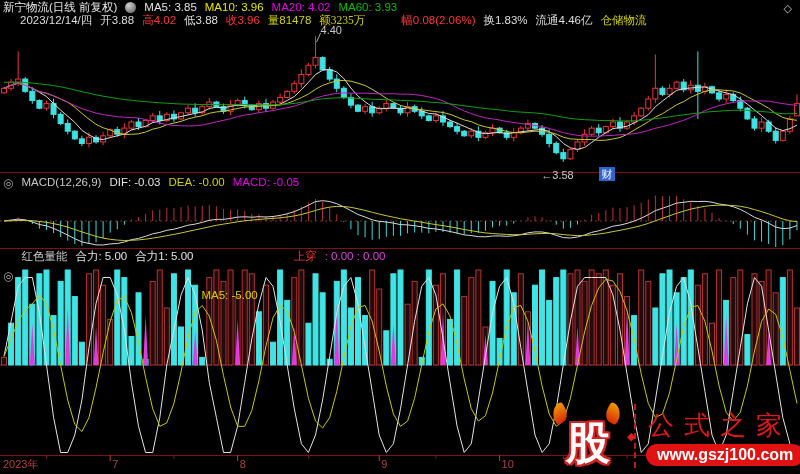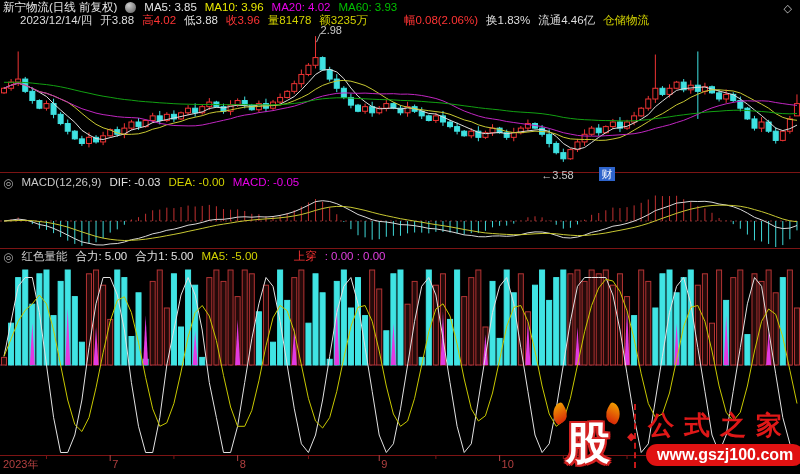--- a/index.html
+++ b/index.html
@@ -21,21 +21,21 @@
   .wm-logo{position:absolute;left:6px;top:8px;width:72px;height:62px;}
   .wm-stock{position:absolute;left:12px;top:6px;font-size:44px;font-weight:bold;color:#fff;
     text-shadow:2px 0 #d42222,-2px 0 #d42222,0 2px #d42222,0 -2px #d42222,
                 2px 2px #d42222,-2px -2px #d42222,2px -2px #d42222,-2px 2px #d42222;}
   .horn{position:absolute;width:15px;height:19px;background:linear-gradient(to top,#d82808,#f09c00);
         border-radius:80% 20% 60% 20%;}
   .horn-l{left:-2px;top:-4px;transform:rotate(-28deg);}
   .horn-r{left:52px;top:-4px;transform:rotate(28deg) scaleX(-1);}
   .wm-divider{position:absolute;left:86px;top:4px;height:64px;border-left:2px dashed #c41818;}
   .wm-diamond{position:absolute;left:79px;top:30px;color:#e02020;font-size:11px;}
-  .wm-name{position:absolute;left:100px;top:8px;font-size:26px;font-weight:bold;color:#e01818;
+  .wm-name{position:absolute;left:100px;top:8px;font-size:26px;font-weight:normal;color:#e01818;
            letter-spacing:10px;white-space:nowrap;}
   .wm-pill{position:absolute;left:98px;top:44px;background:#e01212;border-radius:13px;
            padding:2px 11px;color:#fff;font-weight:bold;font-size:16px;white-space:nowrap;}
 </style>
 </head>
 <body>
 
 <div id="app">
 
   <svg id="chart-svg" width="800" height="474">
@@ -564,21 +564,21 @@
       </span>
   </div>
 
   <div class="hrow" style="top:14px">
       <span class="seg" style="color: rgb(222, 222, 222); margin-left: 17px;">2023/12/14/四</span>
       <span class="seg" style="color: rgb(222, 222, 222);">开3.88</span>
       <span class="seg" style="color: rgb(255, 52, 52);">高4.02</span>
       <span class="seg" style="color: rgb(222, 222, 222);">低3.88</span>
       <span class="seg" style="color: rgb(255, 52, 52);">收3.96</span>
       <span class="seg" style="color: rgb(210, 210, 0);">量81478</span>
-      <span class="seg" style="color: rgb(210, 210, 0);">额3235万</span>
+      <span class="seg" style="color: rgb(210, 210, 0); font-family: Liberation Serif, serif;">额3235万</span>
       <span class="seg" style="color: rgb(255, 52, 52); padding-left: 28px;">幅0.08(2.06%)</span>
       <span class="seg" style="color: rgb(222, 222, 222);">换1.83%</span>
       <span class="seg" style="color: rgb(222, 222, 222);">流通4.46亿</span>
       <span class="seg" style="color: rgb(210, 210, 0);">仓储物流</span>
     </div>
 
   <span class="corner-diamond">◇</span>
 
   <div class="hrow" style="top:176px">
     <span class="mini-circle">◎</span>
@@ -589,28 +589,28 @@
         <span class="seg" style="color: rgb(232, 0, 232);">MACD: -0.05</span>
       </span>
   </div>
 
   <div class="hrow" style="top:250px">
     <span class="mini-circle">◎</span>
     <span style="display:flex;gap:8px">
         <span class="seg" style="color: rgb(200, 200, 200);">红色量能</span>
         <span class="seg" style="color: rgb(226, 226, 226);">合力: 5.00</span>
         <span class="seg" style="color: rgb(226, 226, 226);">合力1: 5.00</span>
-        <span class="seg" style="color: rgb(210, 210, 0);">MA5: -5.00</span>
+        <span class="seg" style="color: rgb(210, 210, 0); margin-top: 39px;">MA5: -5.00</span>
         <span class="seg" style="color: rgb(255, 52, 52); margin-left: 28px;">上穿</span>
         <span class="seg" style="color: rgb(224, 64, 224);">: 0.00 : 0.00</span>
       </span>
   </div>
 
   <div class="anno" id="high-label" style="left: 320.52px; top: 24px;">
-    <span>2.98</span>
+    <span>4.40</span>
   </div>
   <div class="anno" id="low-label" style="left: 541.32px; top: 169px;">
     <span>←</span><span>3.58</span>
   </div>
   <div class="badge">财</div>
 
   <div class="wm">
     <div class="wm-logo">
       <span class="horn horn-l"></span>
       <span class="horn horn-r"></span>

